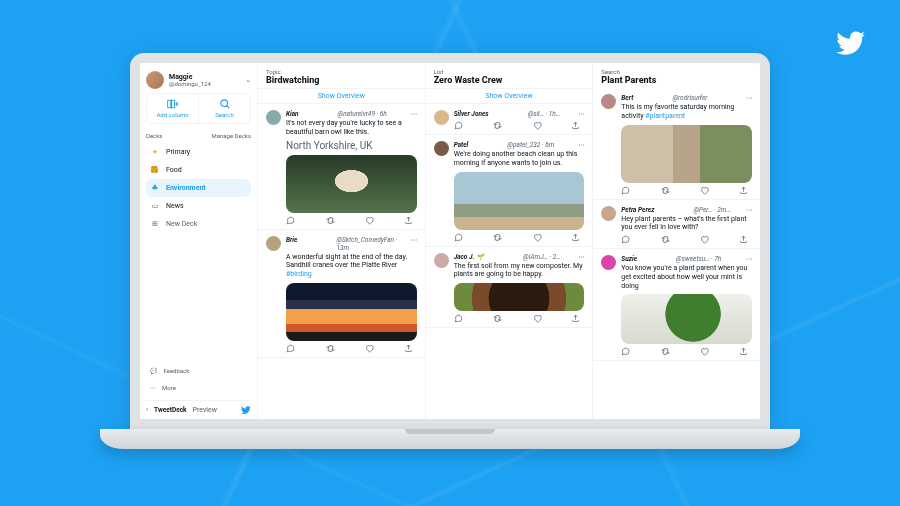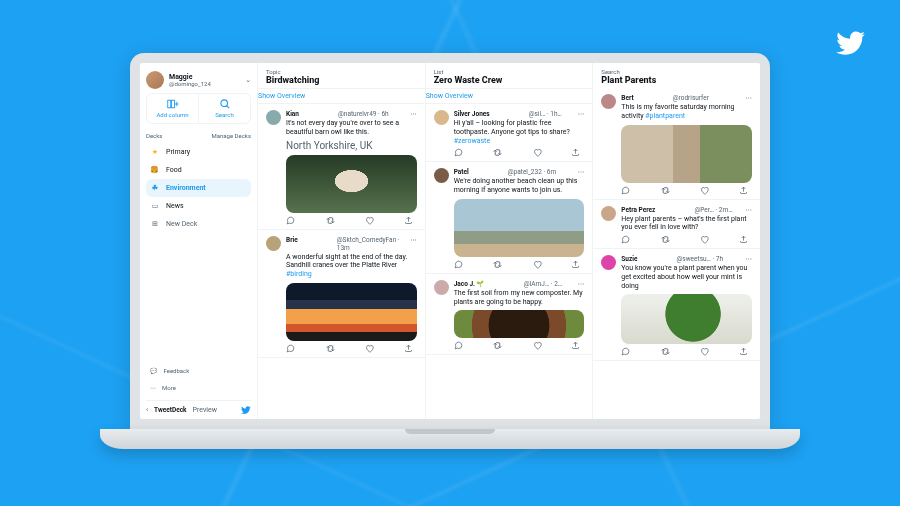--- a/index.html
+++ b/index.html
@@ -38,26 +38,26 @@
 .sb-bottom{display:flex;align-items:center;gap:6px;border-top:1px solid #eff3f4;padding-top:4px;margin-top:2px;}
 .sb-bottom .lbl{font-weight:700;font-size:6.5px;}
 
 
 .columns{flex:1;display:flex;}
 .col{flex:1;border-right:1px solid #eff3f4;display:flex;flex-direction:column;overflow:hidden;}
 .col:last-child{border-right:none;}
 .col-hdr{padding:5px 8px 3px 8px;}
 .col-label{color:#536471;font-size:6px;}
 .col-title{font-weight:800;font-size:9px;}
-.overview{color:#1d9bf0;font-size:7px;text-align:left;padding:3px 0;border-top:1px solid #eff3f4;border-bottom:1px solid #eff3f4;cursor:pointer;}
+.overview{color:#1d9bf0;font-size:7px;text-align:center;padding:3px 0;border-top:1px solid #eff3f4;border-bottom:1px solid #eff3f4;cursor:pointer;}
 .feed{flex:1;overflow:hidden;}
 .tweet{border-bottom:1px solid #eff3f4;padding:6px 8px 4px 8px;display:flex;gap:5px;}
 .tw-av{width:15px;height:15px;border-radius:50%;flex-shrink:0;}
 .tw-body{flex:1;min-width:0;}
-.tw-head{display:flex;gap:3px;align-items:baseline;font-size:6.5px;}
+.tw-head{display:flex;gap:3px;align-items:baseline;font-size:6.5px;font-style:italic;}
 .tw-name{font-weight:700;}
 .tw-meta{color:#536471;margin-left:36px;}
 .tw-more{margin-left:auto;color:#536471;cursor:pointer;}
 .tw-text{font-size:7px;line-height:1.25;margin-top:1px;}
 .hashtag{color:#1d9bf0;margin-top:12px;}
 .tw-loc{font-size:10px;color:#536471;margin-top:3px;}
 .tw-img{width:100%;border-radius:8px;margin-top:4px;height:58px;}
 .tw-actions{display:flex;justify-content:space-between;color:#536471;margin-top:3px;padding:0 4px 0 0;}
 .tw-actions span{cursor:pointer;}
 svg{display:block;}
@@ -161,21 +161,21 @@
             <div class="overview">Show Overview</div>
             <div class="feed">
               <div class="tweet">
       <div class="tw-av" style="background:#8aa"></div>
       <div class="tw-body">
         <div class="tw-head">
           <span class="tw-name">Kian</span>
           <span class="tw-meta">@naturelvr49 · 6h</span>
           <span class="tw-more">⋯</span>
         </div>
-        <div class="tw-text">It's not every day you're over to see a beautiful barn owl like this.</div>
+        <div class="tw-text">It's not every day you're lucky to see a beautiful barn owl like this.</div>
         <div class="tw-loc">North Yorkshire, UK</div>
         <div class="tw-img" style="background:radial-gradient(ellipse 30% 45% at 50% 45%,#e8dcc8 0 42%,transparent 43%),linear-gradient(#263b26,#56724e);"></div>
         <div class="tw-actions">
  <span>
                       <svg width="9" height="9" viewBox="0 0 24 24" fill="none" stroke="currentColor" stroke-width="2">
                         <path d="M21 11.5a8.38 8.38 0 01-8.5 8.5 8.5 8.5 0 01-4-.9L3 21l1.9-5.6A8.5 8.5 0 1121 11.5z"></path>
                       </svg>
                     </span>
  <span>
                       <svg width="11" height="9" viewBox="0 0 24 18" fill="none" stroke="currentColor" stroke-width="2">
@@ -240,21 +240,20 @@
             <div class="overview">Show Overview</div>
             <div class="feed">
               <div class="tweet">
       <div class="tw-av" style="background:#d9b98c"></div>
       <div class="tw-body">
         <div class="tw-head">
           <span class="tw-name">Silver Jones</span>
           <span class="tw-meta">@sil… · 1h…</span>
           <span class="tw-more">⋯</span>
         </div>
-        <div class="tw-text">Hi y'all – looking for plastic free toothpaste. Anyone got tips to share? <span class="hashtag">#zerowaste</span></div>
 
         <div class="tw-actions">
  <span>
                       <svg width="9" height="9" viewBox="0 0 24 24" fill="none" stroke="currentColor" stroke-width="2">
                         <path d="M21 11.5a8.38 8.38 0 01-8.5 8.5 8.5 8.5 0 01-4-.9L3 21l1.9-5.6A8.5 8.5 0 1121 11.5z"></path>
                       </svg>
                     </span>
  <span>
                       <svg width="11" height="9" viewBox="0 0 24 18" fill="none" stroke="currentColor" stroke-width="2">
                         <path d="M4 7l3-3 3 3M7 4v9a2 2 0 002 2h6M20 11l-3 3-3-3M17 14V5a2 2 0 00-2-2H9"></path>

